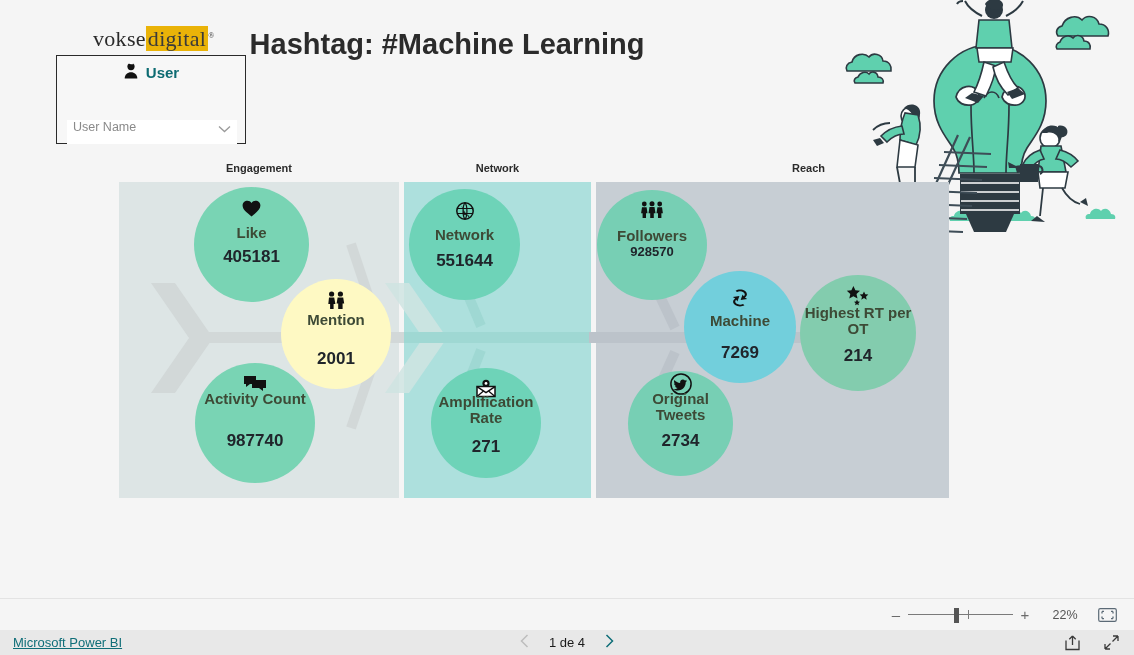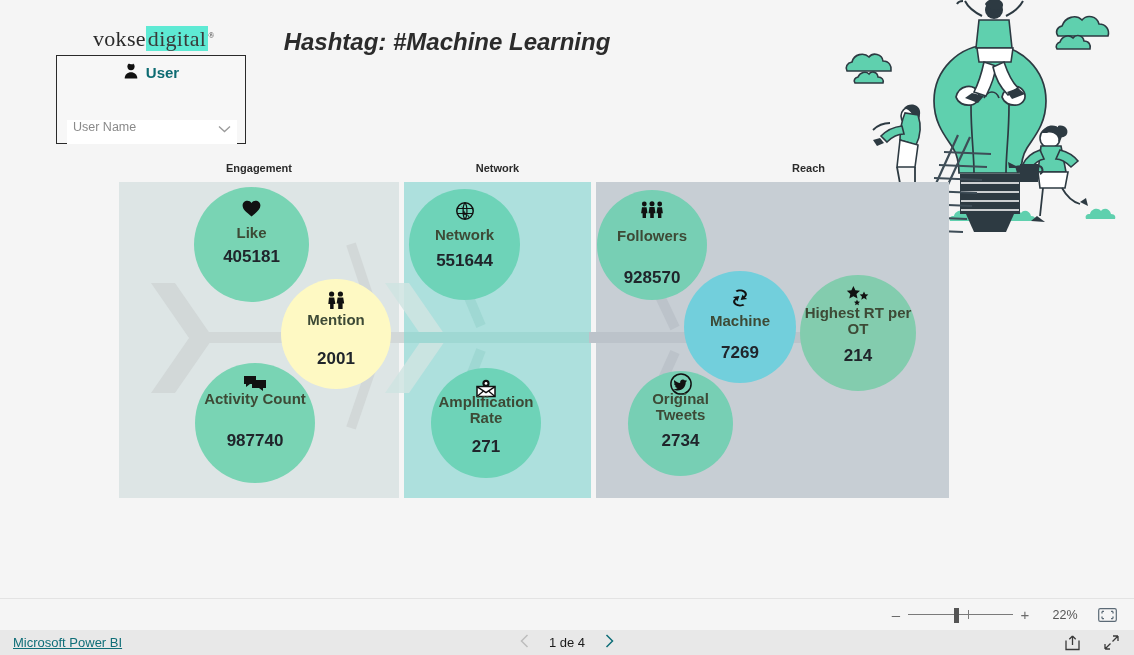--- a/index.html
+++ b/index.html
@@ -21,21 +21,21 @@
   #logo {
     position: absolute; left: 93px; top: 26px;
     font-family: "Liberation Serif", serif;
     font-size: 22px;
     letter-spacing: 0.3px;
     white-space: nowrap;
   }
   #logo .lg-vokse { color: #2b2b2b; }
   #logo .lg-digital {
     color: #3a3a3a;
-    background: #5eead4;
+    background: #eab308;
     padding: 0 2px;
     text-align: right;
   }
   #logo .lg-tm { font-size: 8px; vertical-align: super; color: #3a3a3a; }
 
   
   #user-slicer {
     position: absolute; left: 56px; top: 55px;
     width: 190px; height: 89px;
     background: #f7f7f7;
@@ -63,25 +63,24 @@
   #user-dropdown .dd-text {
     flex: 1; font-size: 12.5px; color: #8a8a8a;
   }
   #user-dropdown .dd-chev { color: #9a9a9a; }
 
   
   #report-title {
     position: absolute; left: 0; top: 28px;
     width: 914px;
     text-align: center;
-    font-size: 24px;
+    font-size: 29px;
     font-weight: bold;
     color: #2b2b2b;
     pointer-events: none;
-    font-style: italic;
   }
   #report-title .t-inner { display: inline-block; transform: translateX(-10px); }
 
   
   #illustration {
     position: absolute; right: 0; top: -2px;
     width: 290px; height: 245px;
     pointer-events: none;
   }
 
@@ -177,21 +176,21 @@
   #bub-amplification .bub-icon  { top: 11px; font-size: 16px; }
   #bub-amplification .bub-label { top: 26px; font-size: 15px; }
   #bub-amplification .bub-value { top: 69px; font-size: 17px; }
 
   #bub-followers {
     left: 597px; top: 190px; width: 110px; height: 110px;
     background: #77cfb4;
   }
   #bub-followers .bub-icon  { top: 11px; font-size: 16px; }
   #bub-followers .bub-label { top: 38px; font-size: 15px; }
-  #bub-followers .bub-value { top: 78px; font-size: 17px; }
+  #bub-followers .bub-value { top: 54px; font-size: 13px; }
 
   #bub-retweet {
     left: 684px; top: 271px; width: 112px; height: 112px;
     background: #72cfdc;
   }
   #bub-retweet .bub-icon  { top: 16px; font-size: 19px; }
   #bub-retweet .bub-label { top: 42px; font-size: 15px; }
   #bub-retweet .bub-value { top: 72px; font-size: 17px; }
 
   #bub-highest {

